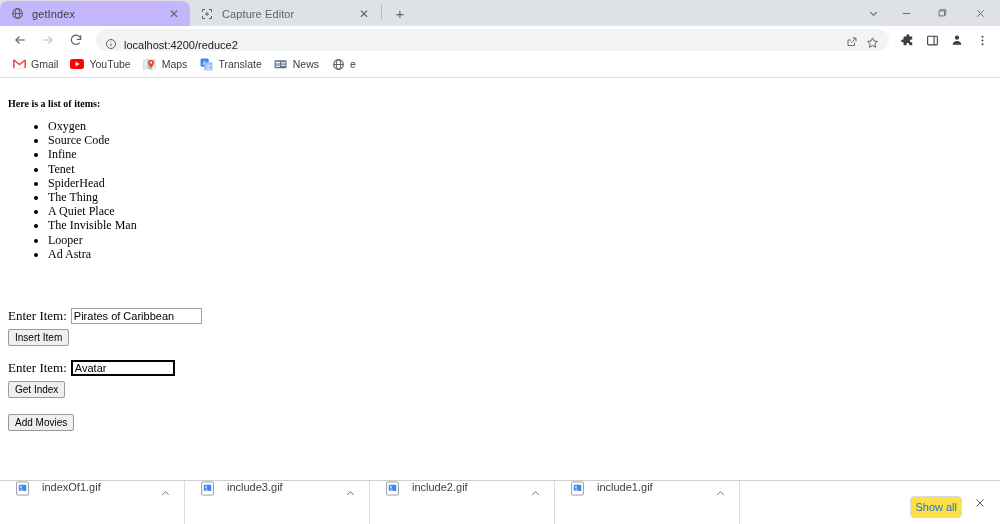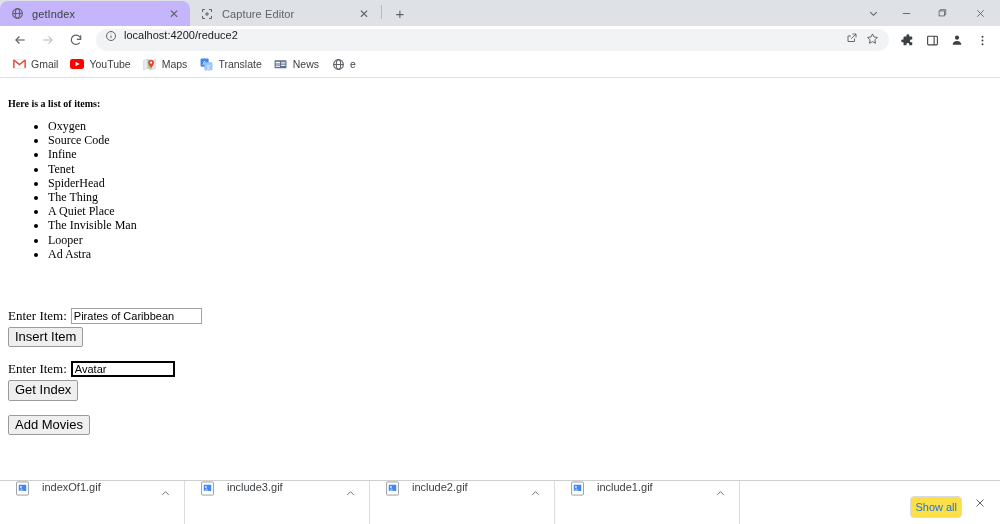--- a/index.html
+++ b/index.html
@@ -121,21 +121,21 @@
     font-size: 13px;
     border-radius: 50%;
   }
   .navbtn.disabled { color: #bdc1c6; }
   .omnibox {
     flex: 1 1 auto;
     height: 22px;
     background: #f1f3f4;
     border-radius: 11px;
     display: flex;
-    align-items: flex-start;
+    align-items: flex-end;
     margin: 0 6px 0 6px;
     padding: 0 8px;
     min-width: 0;
   }
   .omni-icon {
     width: 14px; height: 14px;
     flex: 0 0 14px;
     display: flex; align-items: center; justify-content: center;
     color: #5f6368;
     margin-right: 6px;
@@ -236,21 +236,21 @@
     padding: 0 2px;
     border: 1px solid #a0a0a0;
     background: #fff;
     outline: none;
   }
   input.txt.focused {
     border: 2px solid #000000;
   }
   button.btn {
     font-family: "Liberation Sans", sans-serif;
-    font-size: 13px;
+    font-size: 10px;
     color: #000;
     background: #efefef;
     border: 1px solid #9a9a9a;
     padding: 2px 6px;
     border-radius: 2px;
     line-height: 1.1;
     cursor: default;
   }
   .btn-row { margin-top: 3px; }
 

